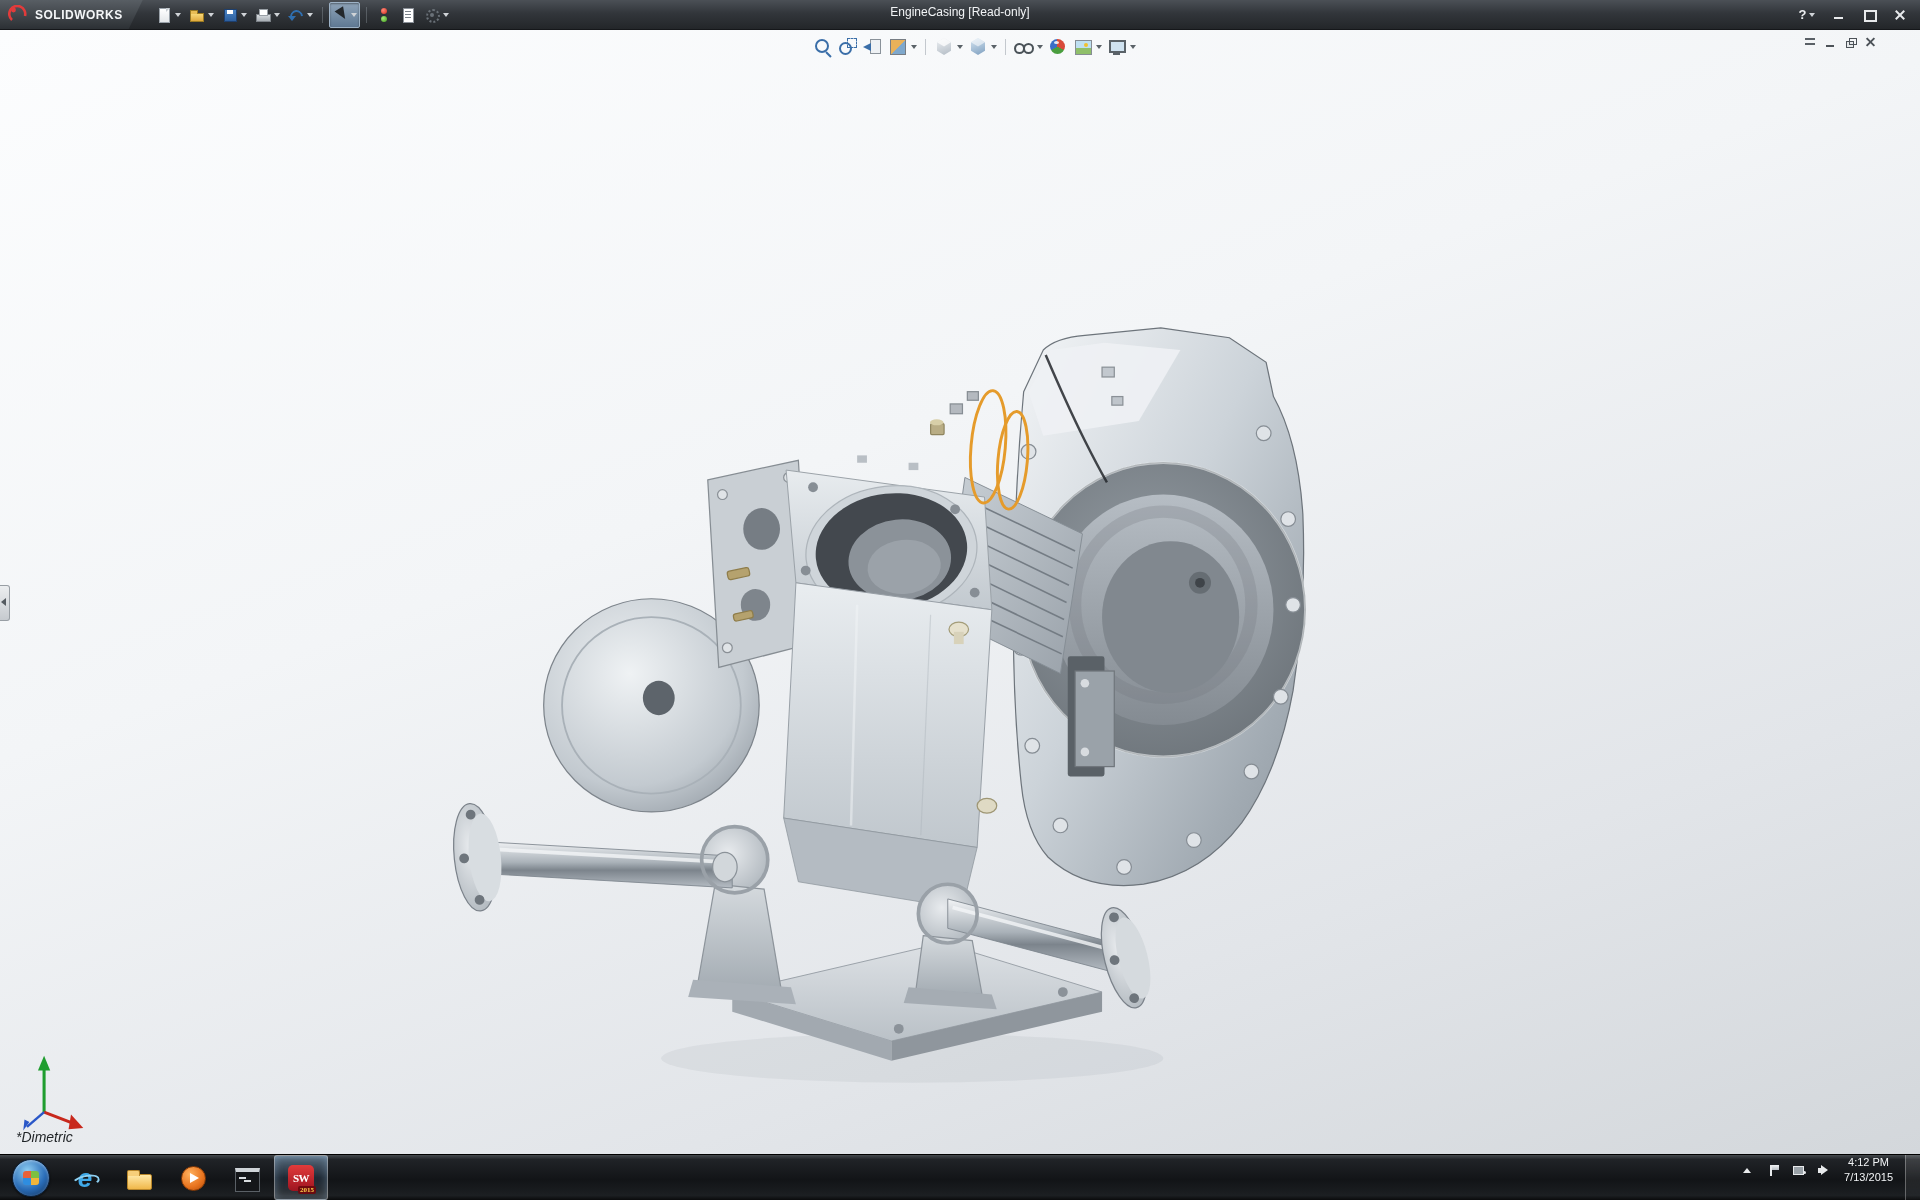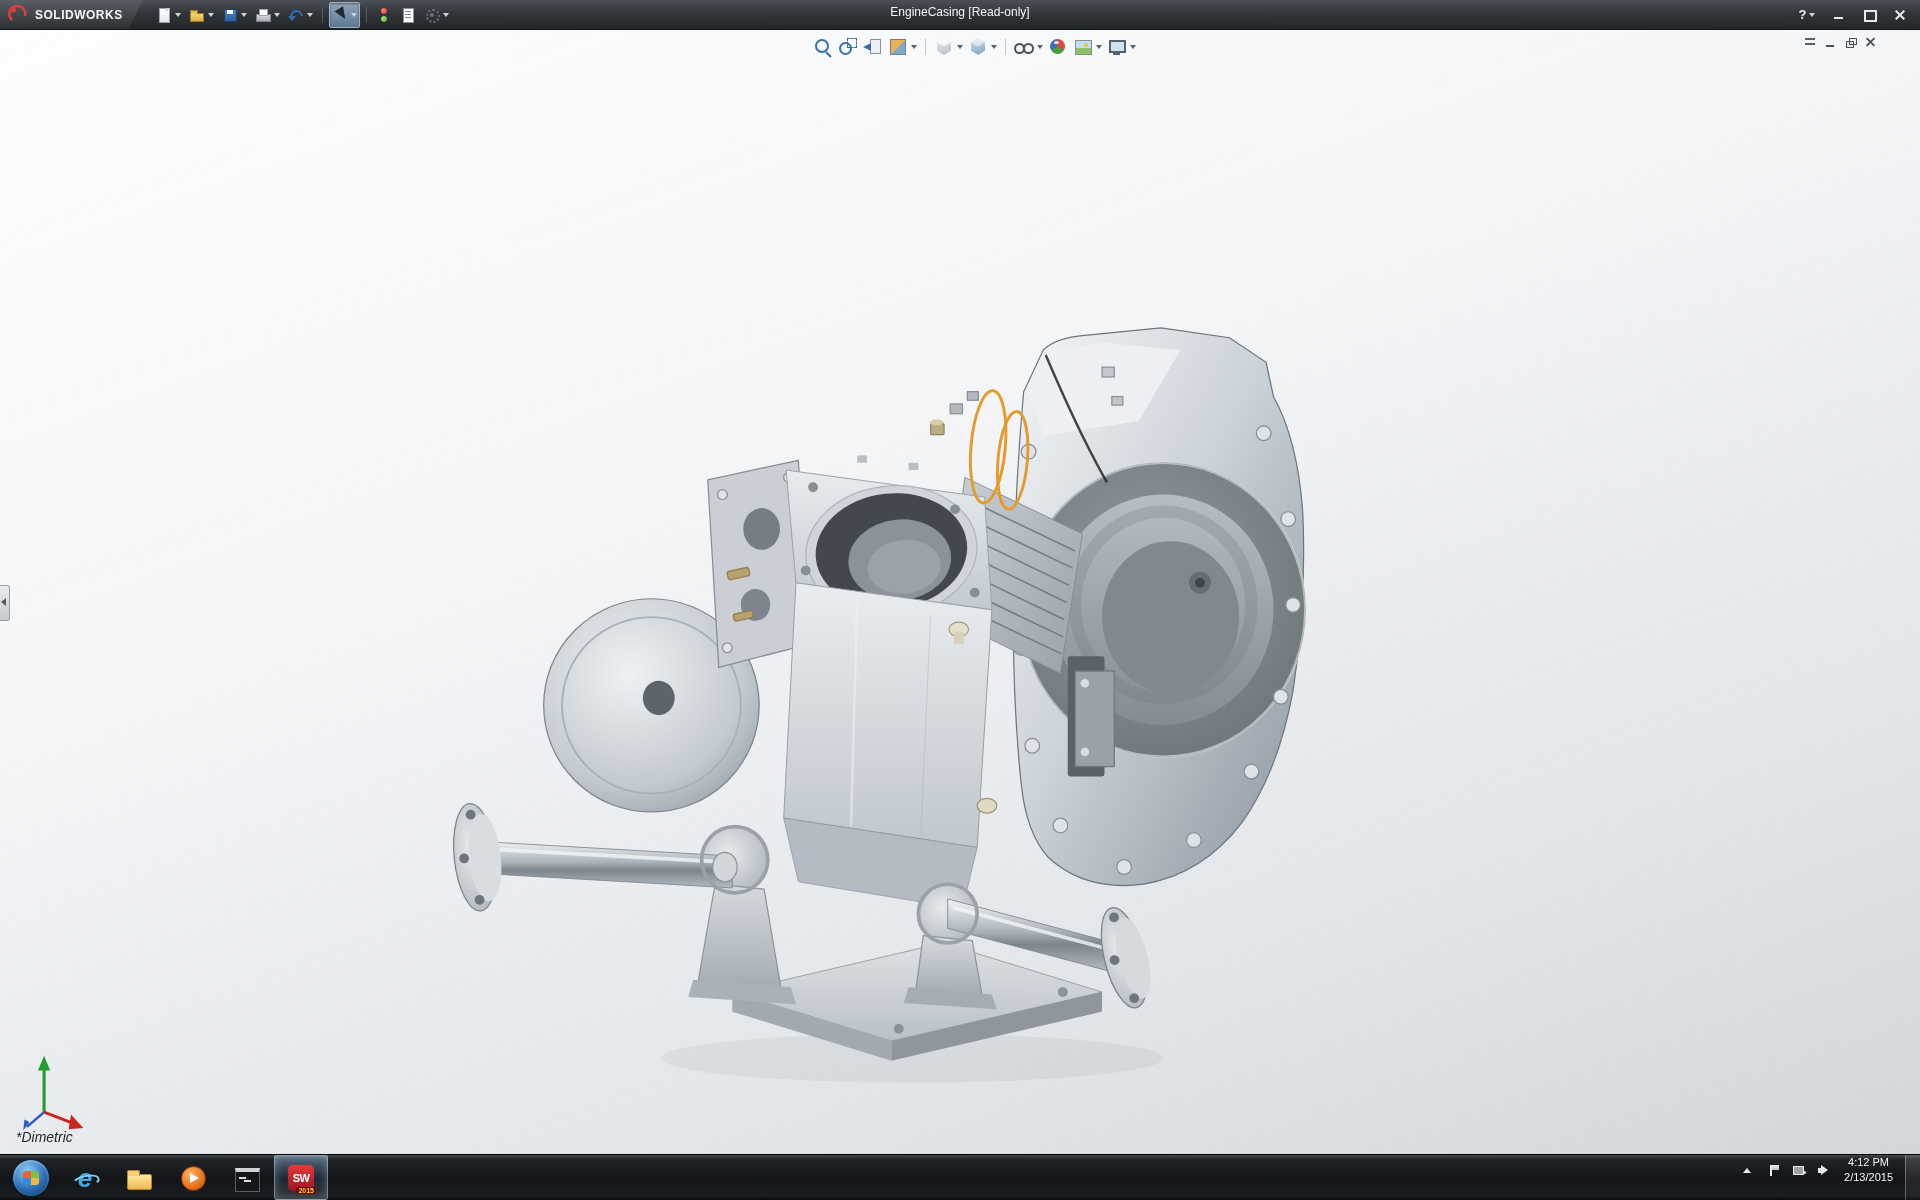--- a/index.html
+++ b/index.html
@@ -120,21 +120,21 @@
   .ic-start::after{left:10px;top:11px;width:16px;height:14px;border-radius:3px;
     background:conic-gradient(#7cc043 0 90deg,#f2b53a 90deg 180deg,#2e8de0 180deg 270deg,#e8613a 270deg);}
   .ic-ie{color:#3fa9e8;font-style:italic;font-weight:bold;font-size:26px;line-height:26px;}
   .ic-ie::after{left:0;top:10px;width:24px;height:9px;border:2px solid #8ed0f2;border-radius:50%;border-left-color:transparent;border-bottom-color:transparent;transform:rotate(-12deg);}
   .ic-folder::before{left:1px;top:9px;width:23px;height:14px;background:linear-gradient(#ffe9a8,#f0b84a);border:1px solid #b8862a;border-radius:2px;}
   .ic-folder::after{left:1px;top:5px;width:11px;height:5px;background:#f7cf7a;border:1px solid #b8862a;border-bottom:none;border-radius:2px 2px 0 0;}
   .ic-media::before{left:1px;top:1px;width:23px;height:23px;border-radius:50%;background:radial-gradient(circle at 35% 30%,#ffb15e,#e8731e 60%,#b04a08);border:1px solid #8a3c06;}
   .ic-media::after{left:10px;top:8px;border-top:5px solid transparent;border-bottom:5px solid transparent;border-left:9px solid #fff;}
   .ic-cmd::before{left:1px;top:3px;width:23px;height:19px;background:#141619;border:1px solid #5a6066;border-top:4px solid #cfd4d8;}
   .ic-cmd::after{left:5px;top:12px;width:7px;height:2px;background:#d8dcdf;box-shadow:5px 3px 0 #d8dcdf;}
-  .ic-sw{background:linear-gradient(#e23b3b,#9e1420);border-radius:5px;color:#fff;font-weight:bold;font-size:11px;letter-spacing:-.5px;overflow:visible;}
+  .ic-sw{background:linear-gradient(#e23b3b,#9e1420);border-radius:5px;color:#fff;font-weight:bold;font-size:11px;letter-spacing:-.5px;overflow:visible;font-family:Liberation Serif, serif;}
   .badge{position:absolute;right:-2px;bottom:-3px;font-size:7px;font-weight:bold;color:#ffd24a;background:rgba(110,8,14,.95);padding:0 2px;border-radius:2px;letter-spacing:0;}
   .tray{margin-left:auto;display:flex;align-items:flex-start;gap:2px;}
   .tray-icons{display:flex;align-items:center;gap:4px;}
   .tray-icons .tkbtn{width:20px;height:28px;}
   .ic-chevup::before{left:4px;top:6px;border-left:4px solid transparent;border-right:4px solid transparent;border-bottom:5px solid #e8eaec;}
   .ic-flag::before{left:5px;top:3px;width:2px;height:11px;background:#e8eaec;}
   .ic-flag::after{left:7px;top:3px;width:7px;height:5px;background:linear-gradient(#f2f4f6,#b8bec4);}
   .ic-net::before{left:2px;top:4px;width:9px;height:7px;border:1px solid #e8eaec;background:#9aa2a8;}
   .ic-net::after{left:12px;top:9px;width:3px;height:3px;background:#e8eaec;border-radius:50%;}
   .ic-vol::before{left:1px;top:6px;width:4px;height:5px;background:#e8eaec;}
@@ -525,19 +525,19 @@
           </span>
           <span class="tkbtn">
             <span class="ic ic-net"></span>
           </span>
           <span class="tkbtn">
             <span class="ic ic-vol"></span>
           </span>
         </div>
       <div class="clock">
         <div>4:12 PM</div>
-        <div>2/13/2015</div>
+        <div>7/13/2015</div>
       </div>
       <div class="showdesk"></div>
     </div>
   </div>
 
 </div>
 
 </body></html>

